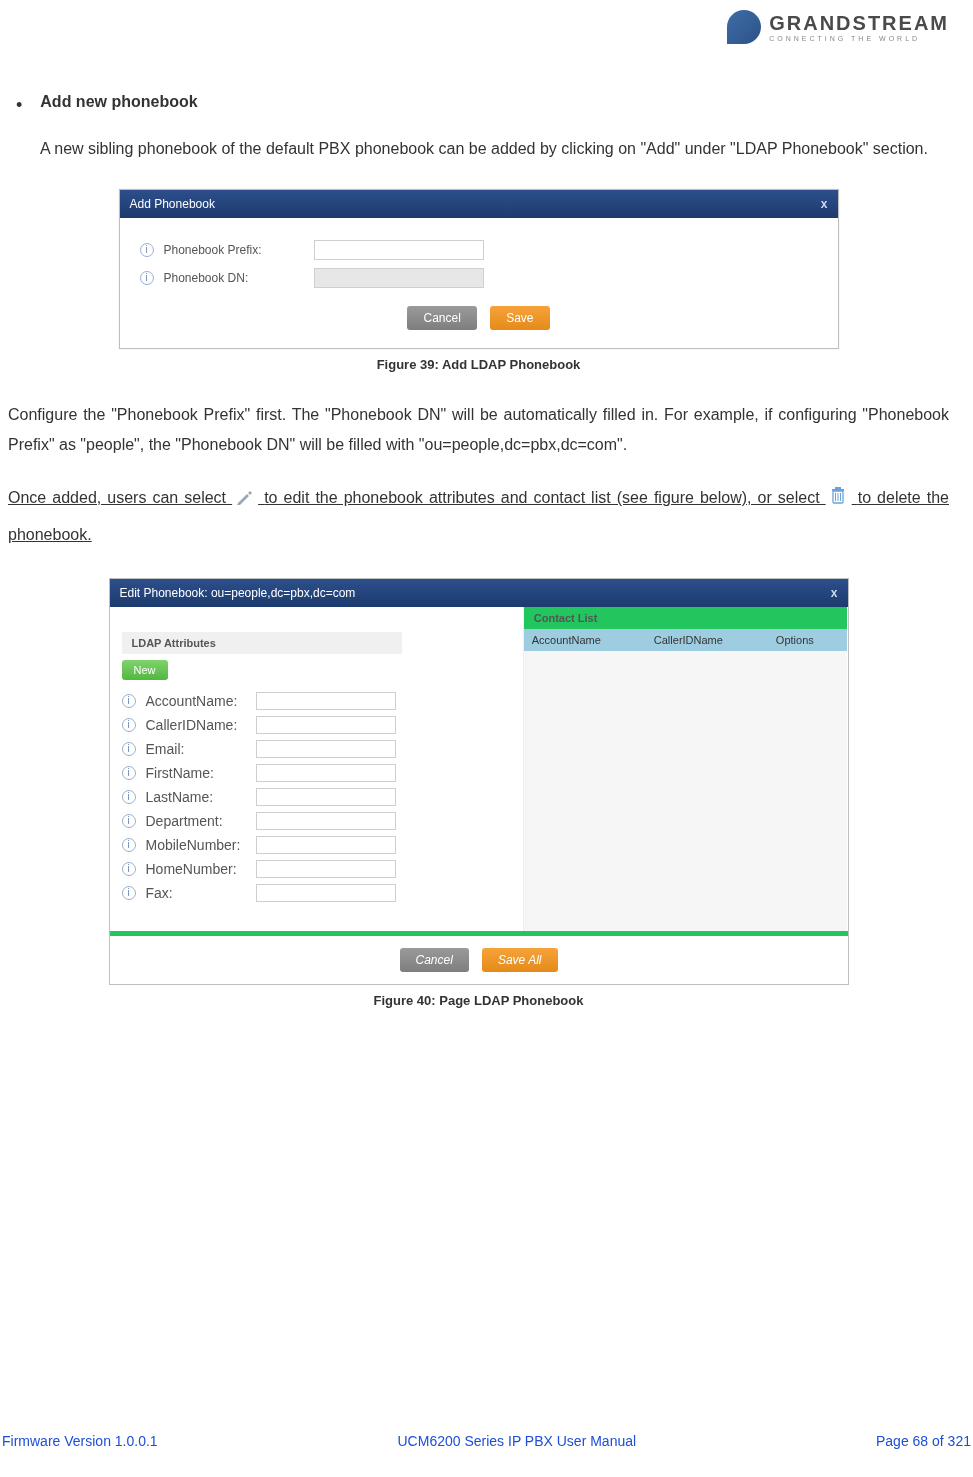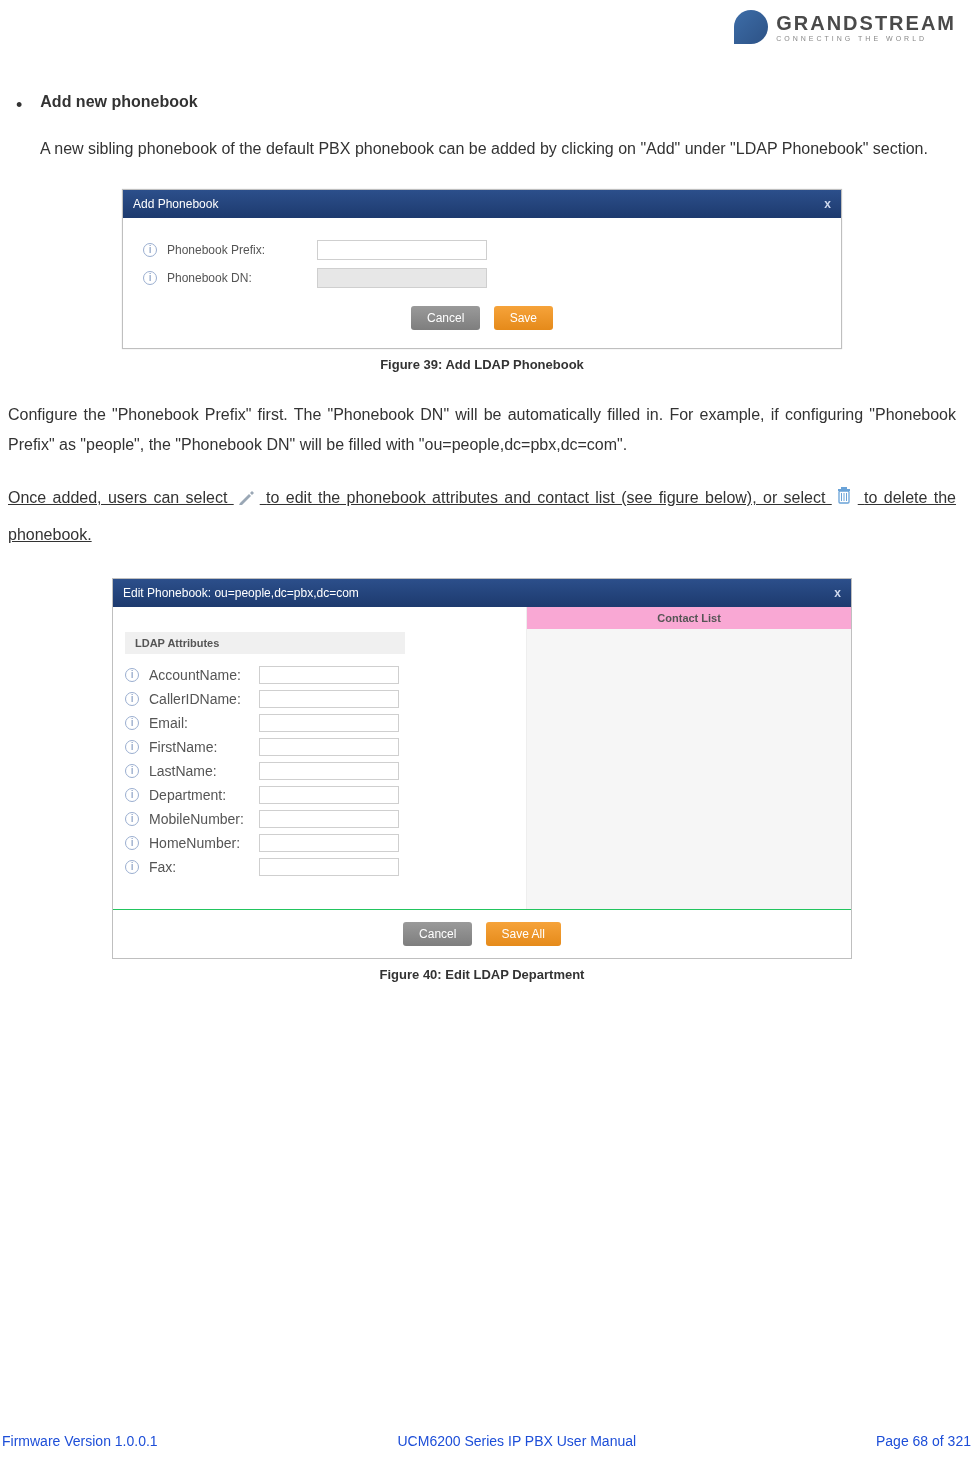--- a/index.html
+++ b/index.html
@@ -6,21 +6,21 @@
   body {
     font-family: Arial, Helvetica, sans-serif;
     font-size: 14px;
     color: #333;
     background: #fff;
     width: 973px;
     margin: 0 auto;
     position: relative;
     min-height: 1477px;
   }
-  .page { padding: 0 17px 0 8px; }
+  .page { padding: 0 24px 0 8px; }
   .logo-wrap { text-align: right; padding: 10px 0 6px 0; }
   .logo { display: inline-flex; align-items: center; gap: 8px; }
   .logo-mark {
     width: 34px; height: 34px;
     background: linear-gradient(135deg,#3d6da8,#2d5286);
     border-radius: 50% 50% 50% 0;
     position: relative;
   }
   .logo-text { text-align: left; line-height: 1; }
   .logo-name { font-size: 20px; font-weight: bold; letter-spacing: 2px; color: #4a4a4a; }
@@ -87,38 +87,38 @@
     font-size: 11px; text-align: left;
   }
   .edit-cols { display: flex; }
   .edit-left { width: 56%; padding: 10px 12px 8px 12px; }
   .edit-right { width: 44%; border-left: 1px solid #eee; }
   .section-head {
     background: #f0f0f0; color: #555; padding: 5px 10px; font-weight: bold;
     display: inline-block; width: 280px; margin-bottom: 6px; margin-top: 15px;
   }
   .right-head {
-    background: #f9a8d4; color: #555; padding: 5px 10px; font-weight: bold;
-    text-align: center;
+    background: #22c55e; color: #555; padding: 5px 10px; font-weight: bold;
+    text-align: left;
   }
   .table-head {
     background: #9ecde1; display: flex; font-size: 11px; color: #333;
   }
   .table-head > div { padding: 5px 8px; flex: 1; }
   .table-head > div:last-child { flex: 0.6; }
   .table-body { background: #f6f6f6; height: 280px; }
   .new-btn {
     background: linear-gradient(#7fd36c,#53b73f); color: #fff; border: none;
     border-radius: 3px; padding: 4px 12px; font-size: 11px; margin-bottom: 6px;
   }
   .attr-row { display: flex; align-items: center; margin: 6px 0; }
   .attr-row .flabel { width: 110px; font-size: 14px; }
   .attr-row .finput { width: 140px; height: 18px; }
   .left-actions { margin: 14px 0 6px 40px; }
-  .edit-actions { text-align: center; padding: 12px 0; border-top: 1px solid #22c55e; }
+  .edit-actions { text-align: center; padding: 12px 0; border-top: 5px solid #22c55e; font-style: italic; }
 
   .footer {
     position: absolute; bottom: 28px; left: 0; right: 0;
     display: flex; justify-content: space-between; font-size: 14px; color: #1d4ed8;
     padding: 0 2px;
   }
 </style>
 </head>
 <body>
 
@@ -193,20 +193,21 @@
 
   <div class="fig-wrap">
     <div class="edit-dialog">
       <div class="dlg-title">
         <span>Edit Phonebook: ou=people,dc=pbx,dc=com</span>
         <span class="dlg-close">x</span>
       </div>
       <div class="edit-cols">
         <div class="edit-left">
           <div class="section-head">LDAP Attributes</div>
+          <div><button class="new-btn">New</button></div>
 
           <div class="attr-row">
               <span class="info-i">i</span>
               <span class="flabel">AccountName:</span>
               <div class="finput"></div>
             </div>
           <div class="attr-row">
               <span class="info-i">i</span>
               <span class="flabel">CallerIDName:</span>
               <div class="finput"></div>
@@ -243,29 +244,34 @@
             </div>
           <div class="attr-row">
               <span class="info-i">i</span>
               <span class="flabel">Fax:</span>
               <div class="finput"></div>
             </div>
 
         </div>
         <div class="edit-right">
           <div class="right-head">Contact List</div>
+          <div class="table-head">
+            <div>AccountName</div>
+            <div>CallerIDName</div>
+            <div>Options</div>
+          </div>
           <div class="table-body"></div>
         </div>
       </div>
       <div class="edit-actions">
         <span class="btn btn-gray">Cancel</span>
         <span class="btn btn-orange">Save All</span>
       </div>
     </div>
-    <div class="caption">Figure 40: Edit LDAP Department</div>
+    <div class="caption">Figure 40: Page LDAP Phonebook</div>
   </div>
 
 </div>
 
 <div class="footer">
   <span>Firmware Version 1.0.0.1</span>
   <span>UCM6200 Series IP PBX User Manual</span>
   <span>Page 68 of 321</span>
 </div>
 

